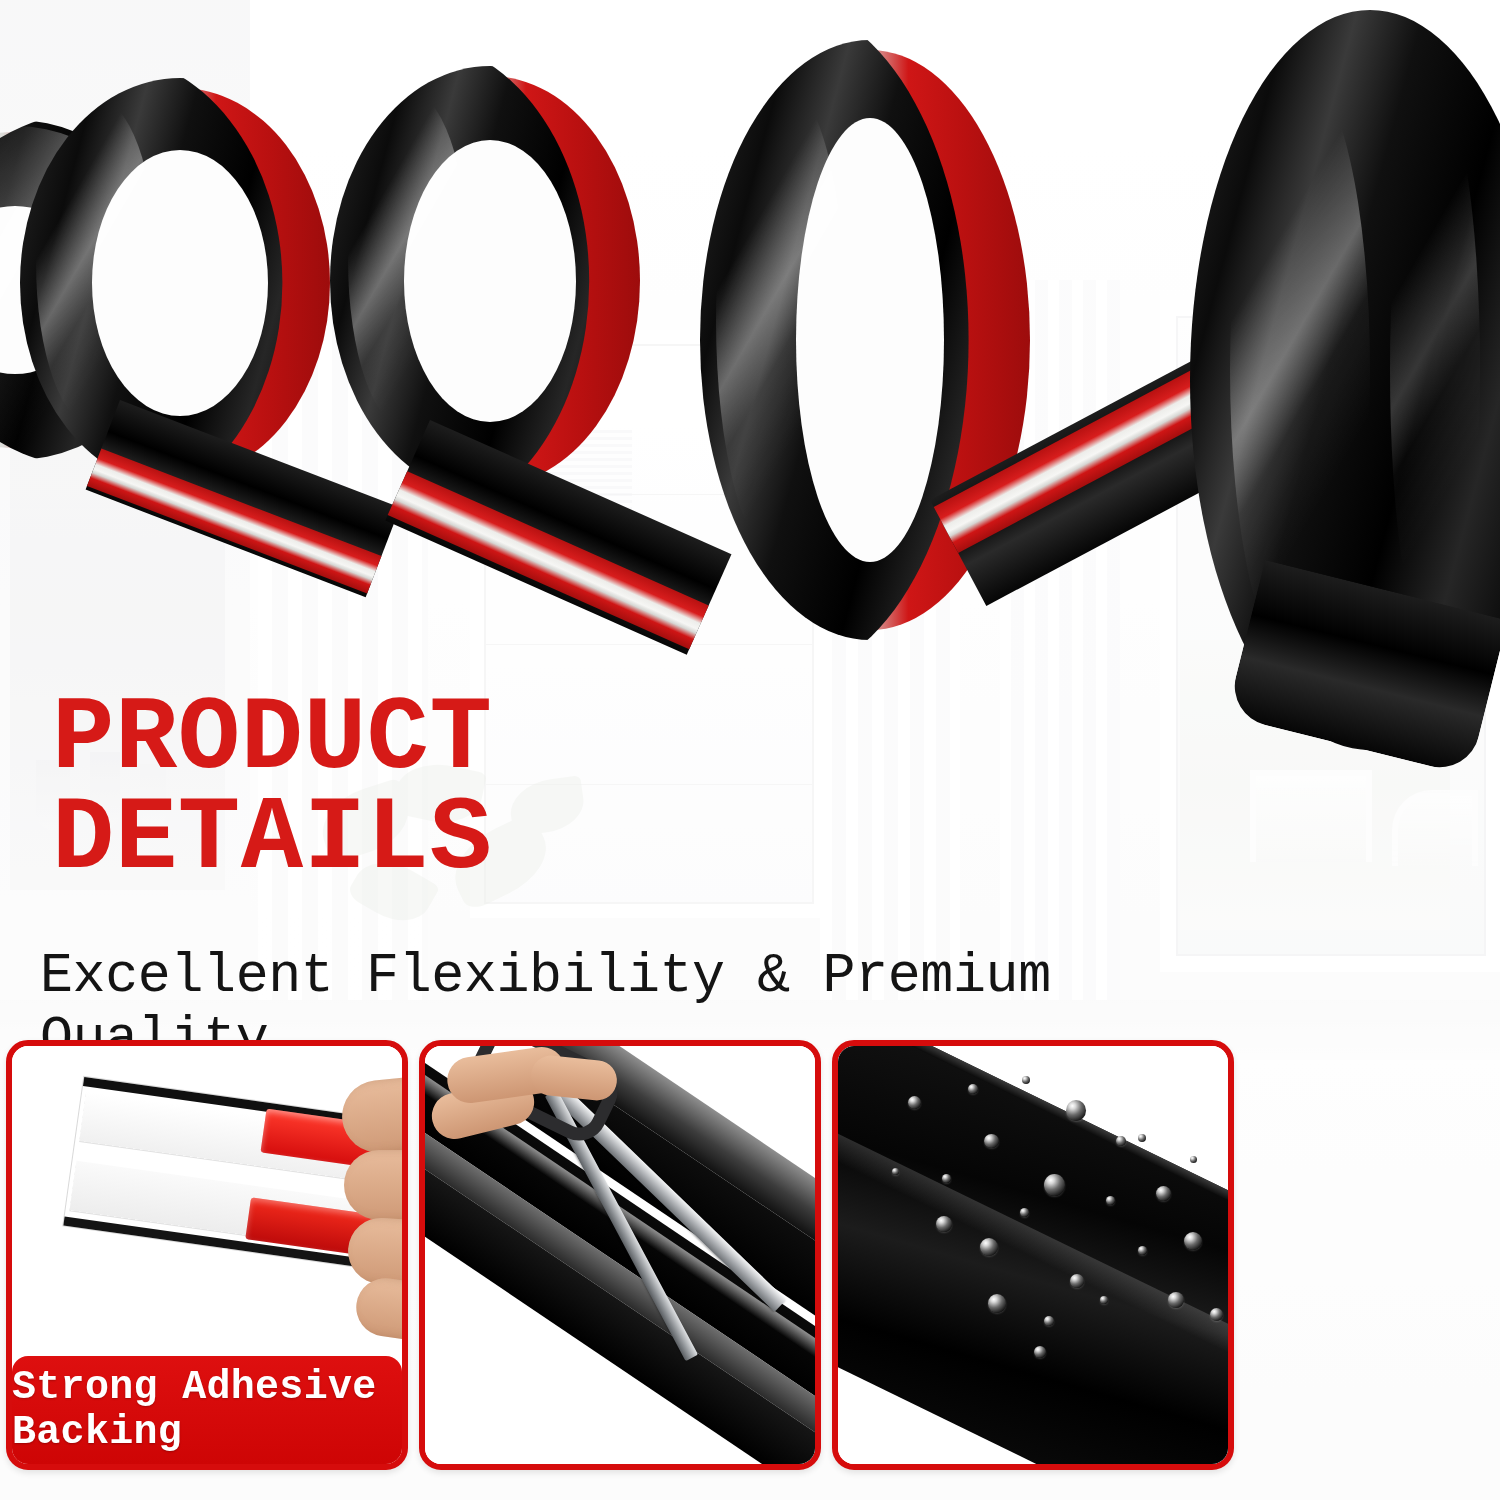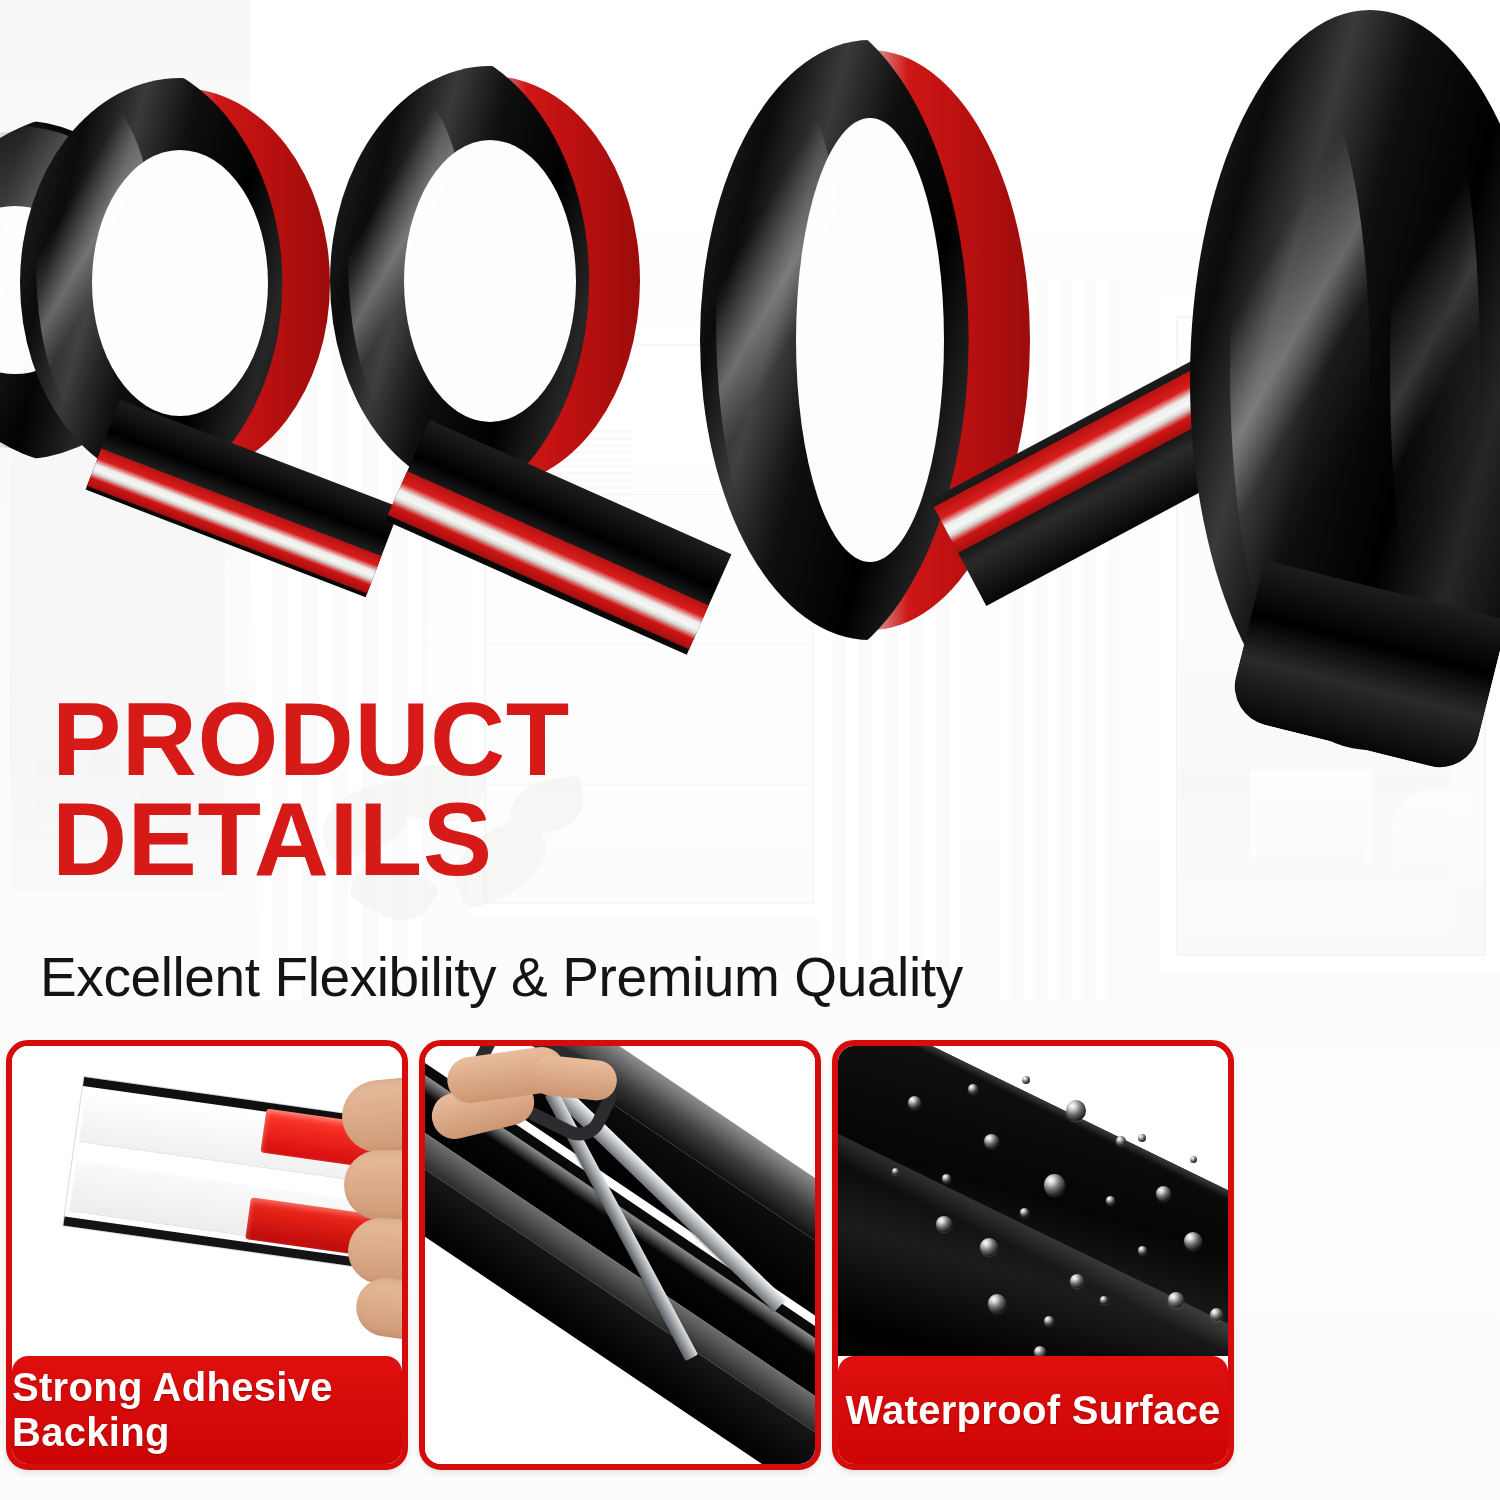--- a/index.html
+++ b/index.html
@@ -2,21 +2,21 @@
 <html><head>
 <meta charset="utf-8">
 <style>
   html,body{margin:0;padding:0;}
   body{
     width:1500px;height:1500px;
     font-family:"Liberation Sans", sans-serif;
     background:#ffffff;
     overflow:hidden;
   }
-  #stage{position:relative;width:1500px;height:1500px;overflow:hidden;background:#7dd3fc;}
+  #stage{position:relative;width:1500px;height:1500px;overflow:hidden;background:#7dd3fc;font-family:Liberation Mono, monospace;}
 
   
   .bg{position:absolute;inset:0;overflow:hidden;}
   .bg-base{position:absolute;inset:0;
     background:
       linear-gradient(180deg,#ffffff 0%,#fbfbfb 40%,#f6f6f6 75%,#f2f2f2 100%);
   }
   .bg-wall-l{position:absolute;left:0;top:0;width:250px;height:1000px;
     background:linear-gradient(180deg,#e9e9ea 0%,#f1f1f2 55%,#f7f7f8 100%);opacity:.85;}
   .bg-cab{position:absolute;left:10px;top:330px;width:215px;height:560px;
@@ -375,17 +375,16 @@
           <div class="drop" style="left:424px;top:218px;width:10px;height:10px"></div>
           <div class="drop" style="left:410px;top:286px;width:14px;height:14px"></div>
           <div class="drop" style="left:456px;top:268px;width:9px;height:9px"></div>
           <div class="drop" style="left:196px;top:300px;width:12px;height:12px"></div>
 
           <div class="drop" style="left:300px;top:88px;width:8px;height:8px"></div>
           <div class="drop" style="left:352px;top:110px;width:7px;height:7px"></div>
           <div class="drop" style="left:412px;top:132px;width:9px;height:9px"></div>
         </div>
       </div>
-      <div class="card-caption">Waterproof Surface</div>
     </div>
 
   </div>
 </div>
 
 </body></html>

